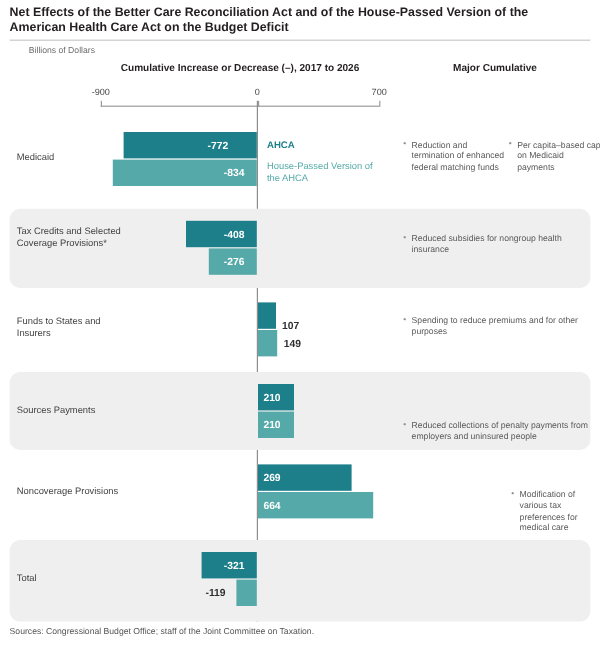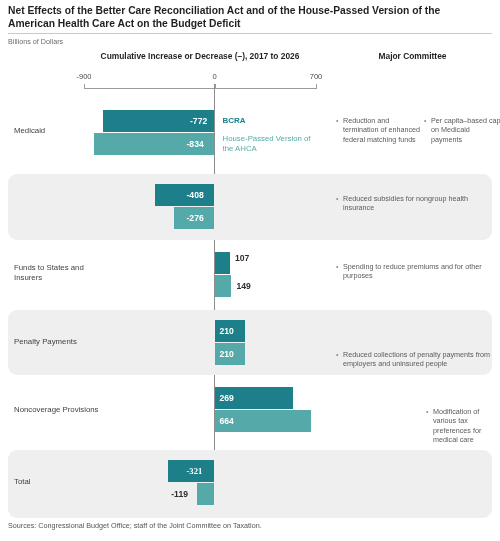--- a/index.html
+++ b/index.html
@@ -13,21 +13,21 @@
 
   
   .title{
     position:absolute;left:8px;top:4px;width:470px;
     font-size:10.3px;font-weight:bold;line-height:13.2px;color:#231f20;
   }
   .rule{
     position:absolute;left:8px;top:33px;width:484px;height:1px;background:#c9c9c9;
   }
   .units{
-    position:absolute;left:8px;top:37px;font-size:7.2px;color:#6d6d6d;text-align:right;
+    position:absolute;left:24px;top:37px;font-size:7.2px;color:#6d6d6d;text-align:right;
   }
 
   .colhead-left{
     position:absolute;left:84px;top:51px;width:232px;text-align:center;
     font-size:8.4px;font-weight:bold;color:#231f20;
   }
   .colhead-right{
     position:absolute;left:330px;top:51px;width:165px;text-align:center;
     font-size:8.4px;font-weight:bold;color:#231f20;
   }
@@ -96,84 +96,85 @@
 </head>
 <body>
 
 <div class="page">
 
   <div class="title">Net Effects of the Better Care Reconciliation Act and of the House-Passed Version of the American Health Care Act on the Budget Deficit</div>
   <div class="rule"></div>
   <div class="units">Billions of Dollars</div>
 
   <div class="colhead-left">Cumulative Increase or Decrease (–), 2017 to 2026</div>
-  <div class="colhead-right">Major Committee</div>
+  <div class="colhead-right">Major Cumulative</div>
 
   <div class="axis" id="axis-layer">
       <div class="tick-label" style="left: 84px;">-900</div>
       <div class="tick-label" style="left: 214.5px;">0</div>
       <div class="tick-label" style="left: 316px;">700</div>
       <div class="axis-line" style="left: 84px; width: 232px;"></div>
       <div class="axis-cap" style="left: 84px;"></div>
       <div class="axis-cap" style="left: 214.5px;"></div>
       <div class="axis-cap" style="left: 316px;"></div>
       <div class="zero-line" style="left: 214px; height: 434px;"></div>
     </div>
   <div class="rows" id="rows-layer">
       <div class="row" style="top: 100px; height: 72px;">
         <div class="band white"></div>
         <div class="rowlabel" style="top: 26px;">Medicaid</div>
         <div class="bar dark" style="left: 102.56px; width: 111.94px; top: 10px;"></div>
-        <div class="bar-val inside" style="top: 10px; left: 190px;">-772</div>
+        <div class="bar-val inside" style="top: 10px; left: 173px;">-772</div>
         <div class="bar light" style="left: 93.57px; width: 120.93px; top: 33px;"></div>
         <div class="bar-val inside" style="top: 33px; left: 186.5px;">-834</div>
         <div class="comp" style="left: 336px; top: 16px; width: 78px;">Reduction and termination of enhanced federal matching funds</div>
         <div class="comp" style="left: 424px; top: 16px; width: 70px;">Per capita–based cap on Medicaid payments</div>
-        <div class="legend-bcra" style="left: 222.5px; top: 16px;">BCRA</div>
+        <div class="legend-bcra" style="left: 222.5px; top: 16px;">AHCA</div>
         <div class="legend-ahca" style="left: 222.5px; top: 34px;">House-Passed Version of the AHCA</div>
       </div>
       <div class="row" style="top: 174px; height: 66px;">
         <div class="band"></div>
+        <div class="rowlabel" style="top: 14px;">Tax Credits and Selected Coverage Provisions*</div>
         <div class="bar dark" style="left: 155.34px; width: 59.16px; top: 10px;"></div>
         <div class="bar-val inside" style="top: 10px; left: 186.5px;">-408</div>
         <div class="bar light" style="left: 174.48px; width: 40.02px; top: 33px;"></div>
         <div class="bar-val inside" style="top: 33px; left: 186.5px;">-276</div>
         <div class="comp" style="left: 336px; top: 20px; width: 158px;">Reduced subsidies for nongroup health insurance</div>
       </div>
       <div class="row" style="top: 242px; height: 66px;">
         <div class="band white"></div>
         <div class="rowlabel" style="top: 21px;">Funds to States and Insurers</div>
         <div class="bar dark" style="left: 214.5px; width: 15.515px; top: 10px;"></div>
-        <div class="bar-val outside" style="top: 5px; left: 235.015px;">107</div>
+        <div class="bar-val outside" style="top: 18px; left: 235.015px;">107</div>
         <div class="bar light" style="left: 214.5px; width: 16.965px; top: 33px;"></div>
         <div class="bar-val outside" style="top: 33px; left: 236.465px;">149</div>
         <div class="comp" style="left: 336px; top: 20px; width: 158px;">Spending to reduce premiums and for other purposes</div>
       </div>
       <div class="row" style="top: 310px; height: 65px;">
         <div class="band"></div>
-        <div class="rowlabel" style="top: 27px;">Penalty Payments</div>
+        <div class="rowlabel" style="top: 27px;">Sources Payments</div>
         <div class="bar dark" style="left: 214.5px; width: 30.45px; top: 10px;"></div>
         <div class="bar-val inside" style="top: 10px; left: 219.5px;">210</div>
         <div class="bar light" style="left: 214.5px; width: 30.45px; top: 33px;"></div>
         <div class="bar-val inside" style="top: 33px; left: 219.5px;">210</div>
         <div class="comp" style="left: 336px; top: 18px; width: 158px; margin-top: 22px;">Reduced collections of penalty payments from employers and uninsured people</div>
       </div>
       <div class="row" style="top: 377px; height: 71px;">
         <div class="band white"></div>
         <div class="rowlabel" style="top: 28px;">Noncoverage Provisions</div>
         <div class="bar dark" style="left: 214.5px; width: 78.445px; top: 10px;"></div>
         <div class="bar-val inside" style="top: 10px; left: 219.5px;">269</div>
         <div class="bar light" style="left: 214.5px; width: 96.28px; top: 33px;"></div>
         <div class="bar-val inside" style="top: 33px; left: 219.5px;">664</div>
         <div class="comp" style="left: 426px; top: 10px; width: 68px; margin-top: 20px;">Modification of various tax preferences for medical care</div>
       </div>
       <div class="row" style="top: 450px; height: 68px;">
         <div class="band"></div>
         <div class="rowlabel" style="top: 27px;">Total</div>
         <div class="bar dark" style="left: 167.955px; width: 46.545px; top: 10px;"></div>
-        <div class="bar-val inside" style="top: 10px; left: 186.5px; font-family: Liberation Serif, serif;">-321</div>
+        <div class="bar-val inside" style="top: 10px; left: 186.5px;">-321</div>
         <div class="bar light" style="left: 197.245px; width: 17.255px; top: 33px;"></div>
         <div class="bar-val outside" style="top: 33px; left: 171.245px;">-119</div>
       </div>
     </div>
 
   <div class="sources">Sources: Congressional Budget Office; staff of the Joint Committee on Taxation.</div>
 </div>
 
 </body></html>

